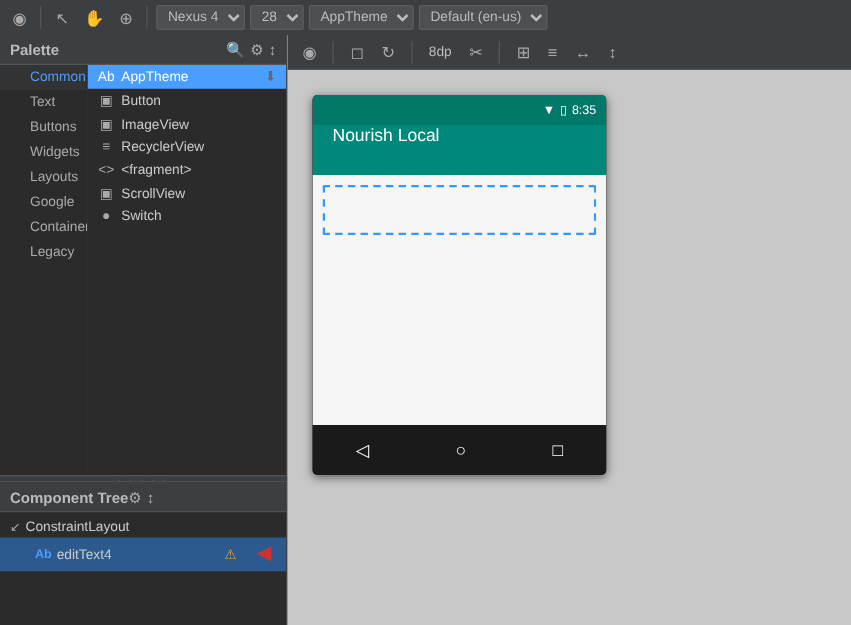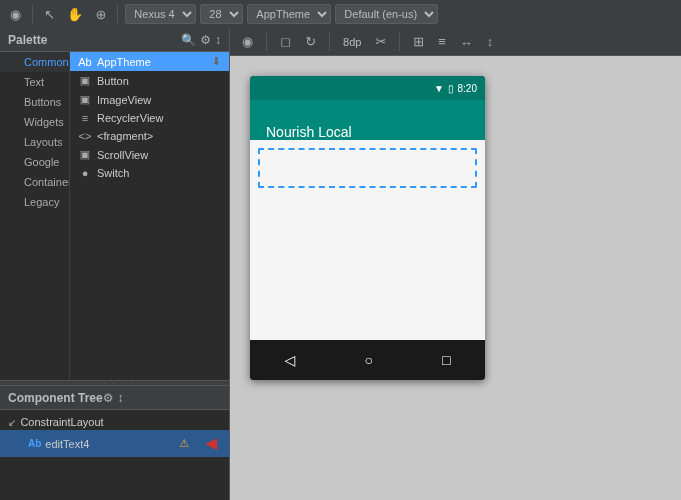--- a/index.html
+++ b/index.html
@@ -287,21 +287,21 @@
     }
     .statusbar-time {
       color: white;
       font-size: 10px;
     }
 
     .device-appbar {
       background: #00897b;
       height: 40px;
       display: flex;
-      align-items: flex-end;
+      align-items: flex-start;
       padding: 0 16px;
     }
     .appbar-title {
       color: white;
       font-size: 14px;
       font-weight: 500;
     }
 
     .device-content {
       background: #f5f5f5;
@@ -477,21 +477,21 @@
       <button class="toolbar-icon-btn">↕</button>
     </div>
 
     <div class="design-canvas">
 
       <div class="device-frame">
 
         <div class="device-statusbar">
           <span class="statusbar-wifi">▼</span>
           <span class="statusbar-battery">▯</span>
-          <span class="statusbar-time">8:20</span>
+          <span class="statusbar-time">8:35</span>
         </div>
 
         <div class="device-appbar">
           <span class="appbar-title">Nourish Local</span>
         </div>
 
         <div class="device-content">
           <div class="edit-text-box"></div>
         </div>
 

